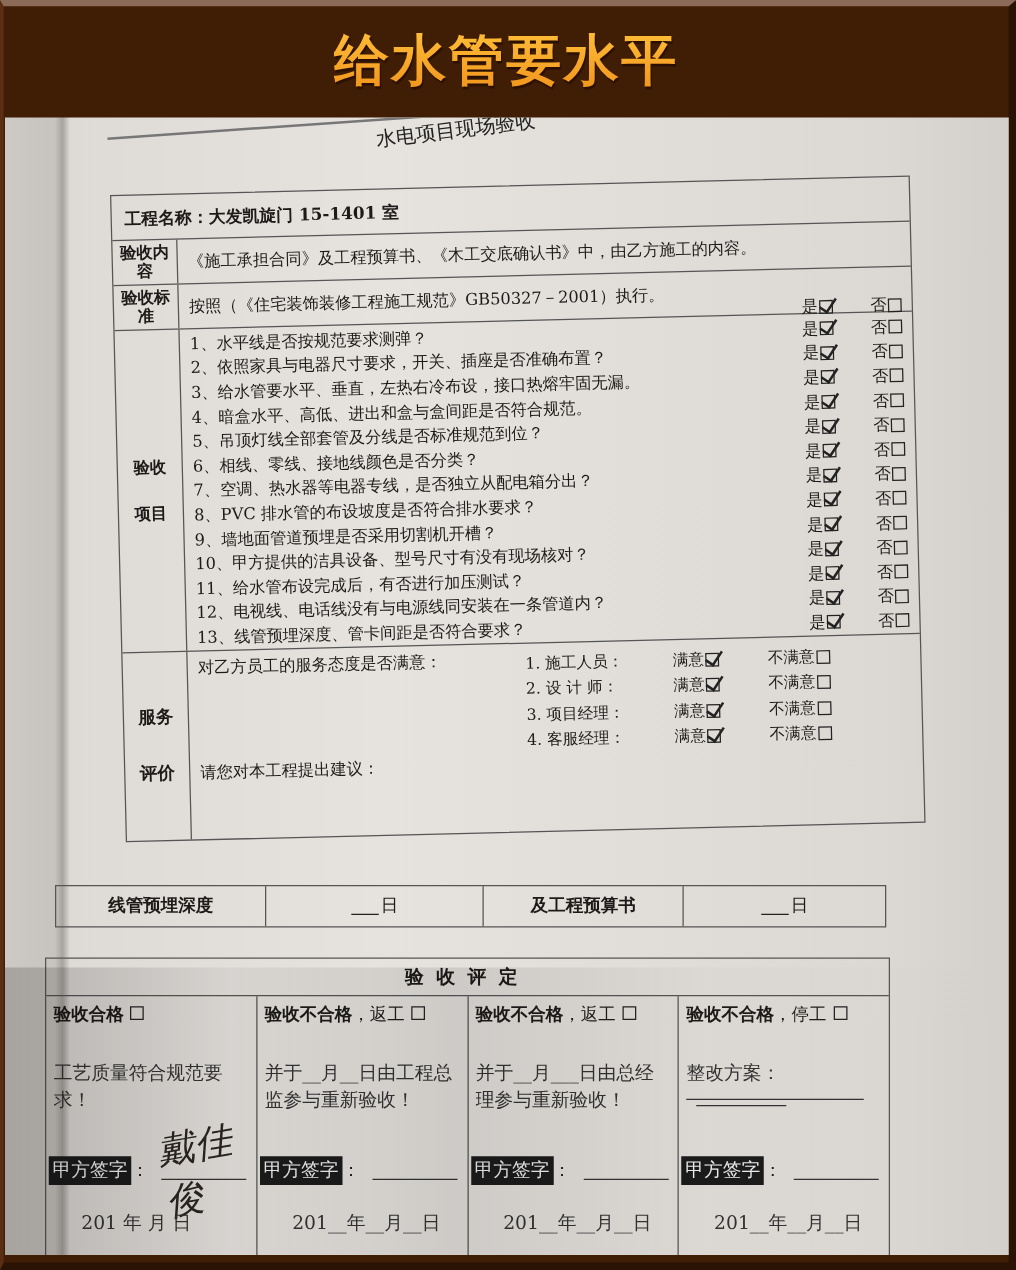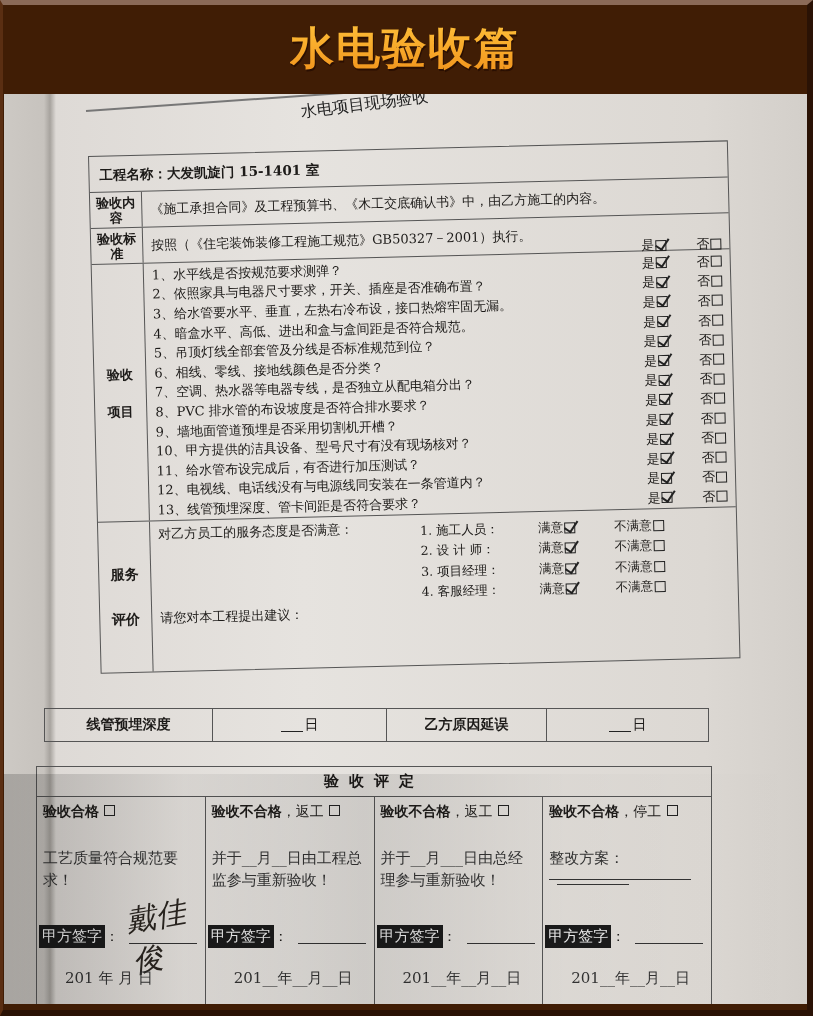--- a/index.html
+++ b/index.html
@@ -139,21 +139,21 @@
     background: linear-gradient(90deg, rgba(0,0,0,0.18) 0px, rgba(0,0,0,0.05) 180px, rgba(0,0,0,0.1) 360px, rgba(0,0,0,0.02) 560px, rgba(0,0,0,0) 803px);
     pointer-events: none;
   }
 </style>
 </head>
 <body>
 
 <div class="frame"></div>
 
 <div class="banner">
-  <span class="banner-title">水电验收篇</span>
+  <span class="banner-title">给水管要水平</span>
 </div>
 
 <div class="photo">
   <div class="paper">
     <div class="doc-title-line"></div>
     <div class="doc-title">水电项目现场验收</div>
 
     <div class="main-table">
       <div class="row project-row">
         <span>工程名称：</span>
@@ -414,21 +414,21 @@
         </div>
       </div>
     </div>
 
     <div class="delay-table">
       <div class="dl" style="width:168px">线管预埋深度</div>
       <div style="width:174px">
           <span class="blank"></span>
           <span>日</span>
         </div>
-      <div class="dl" style="width:160px">乙方原因延误</div>
+      <div class="dl" style="width:160px">及工程预算书</div>
       <div style="flex:1">
           <span class="blank"></span>
           <span>日</span>
         </div>
     </div>
 
     <div class="eval-table">
       <div class="eval-header">验收评定</div>
       <div class="eval-cols" id="eval-cols">
           <div class="eval-col">

